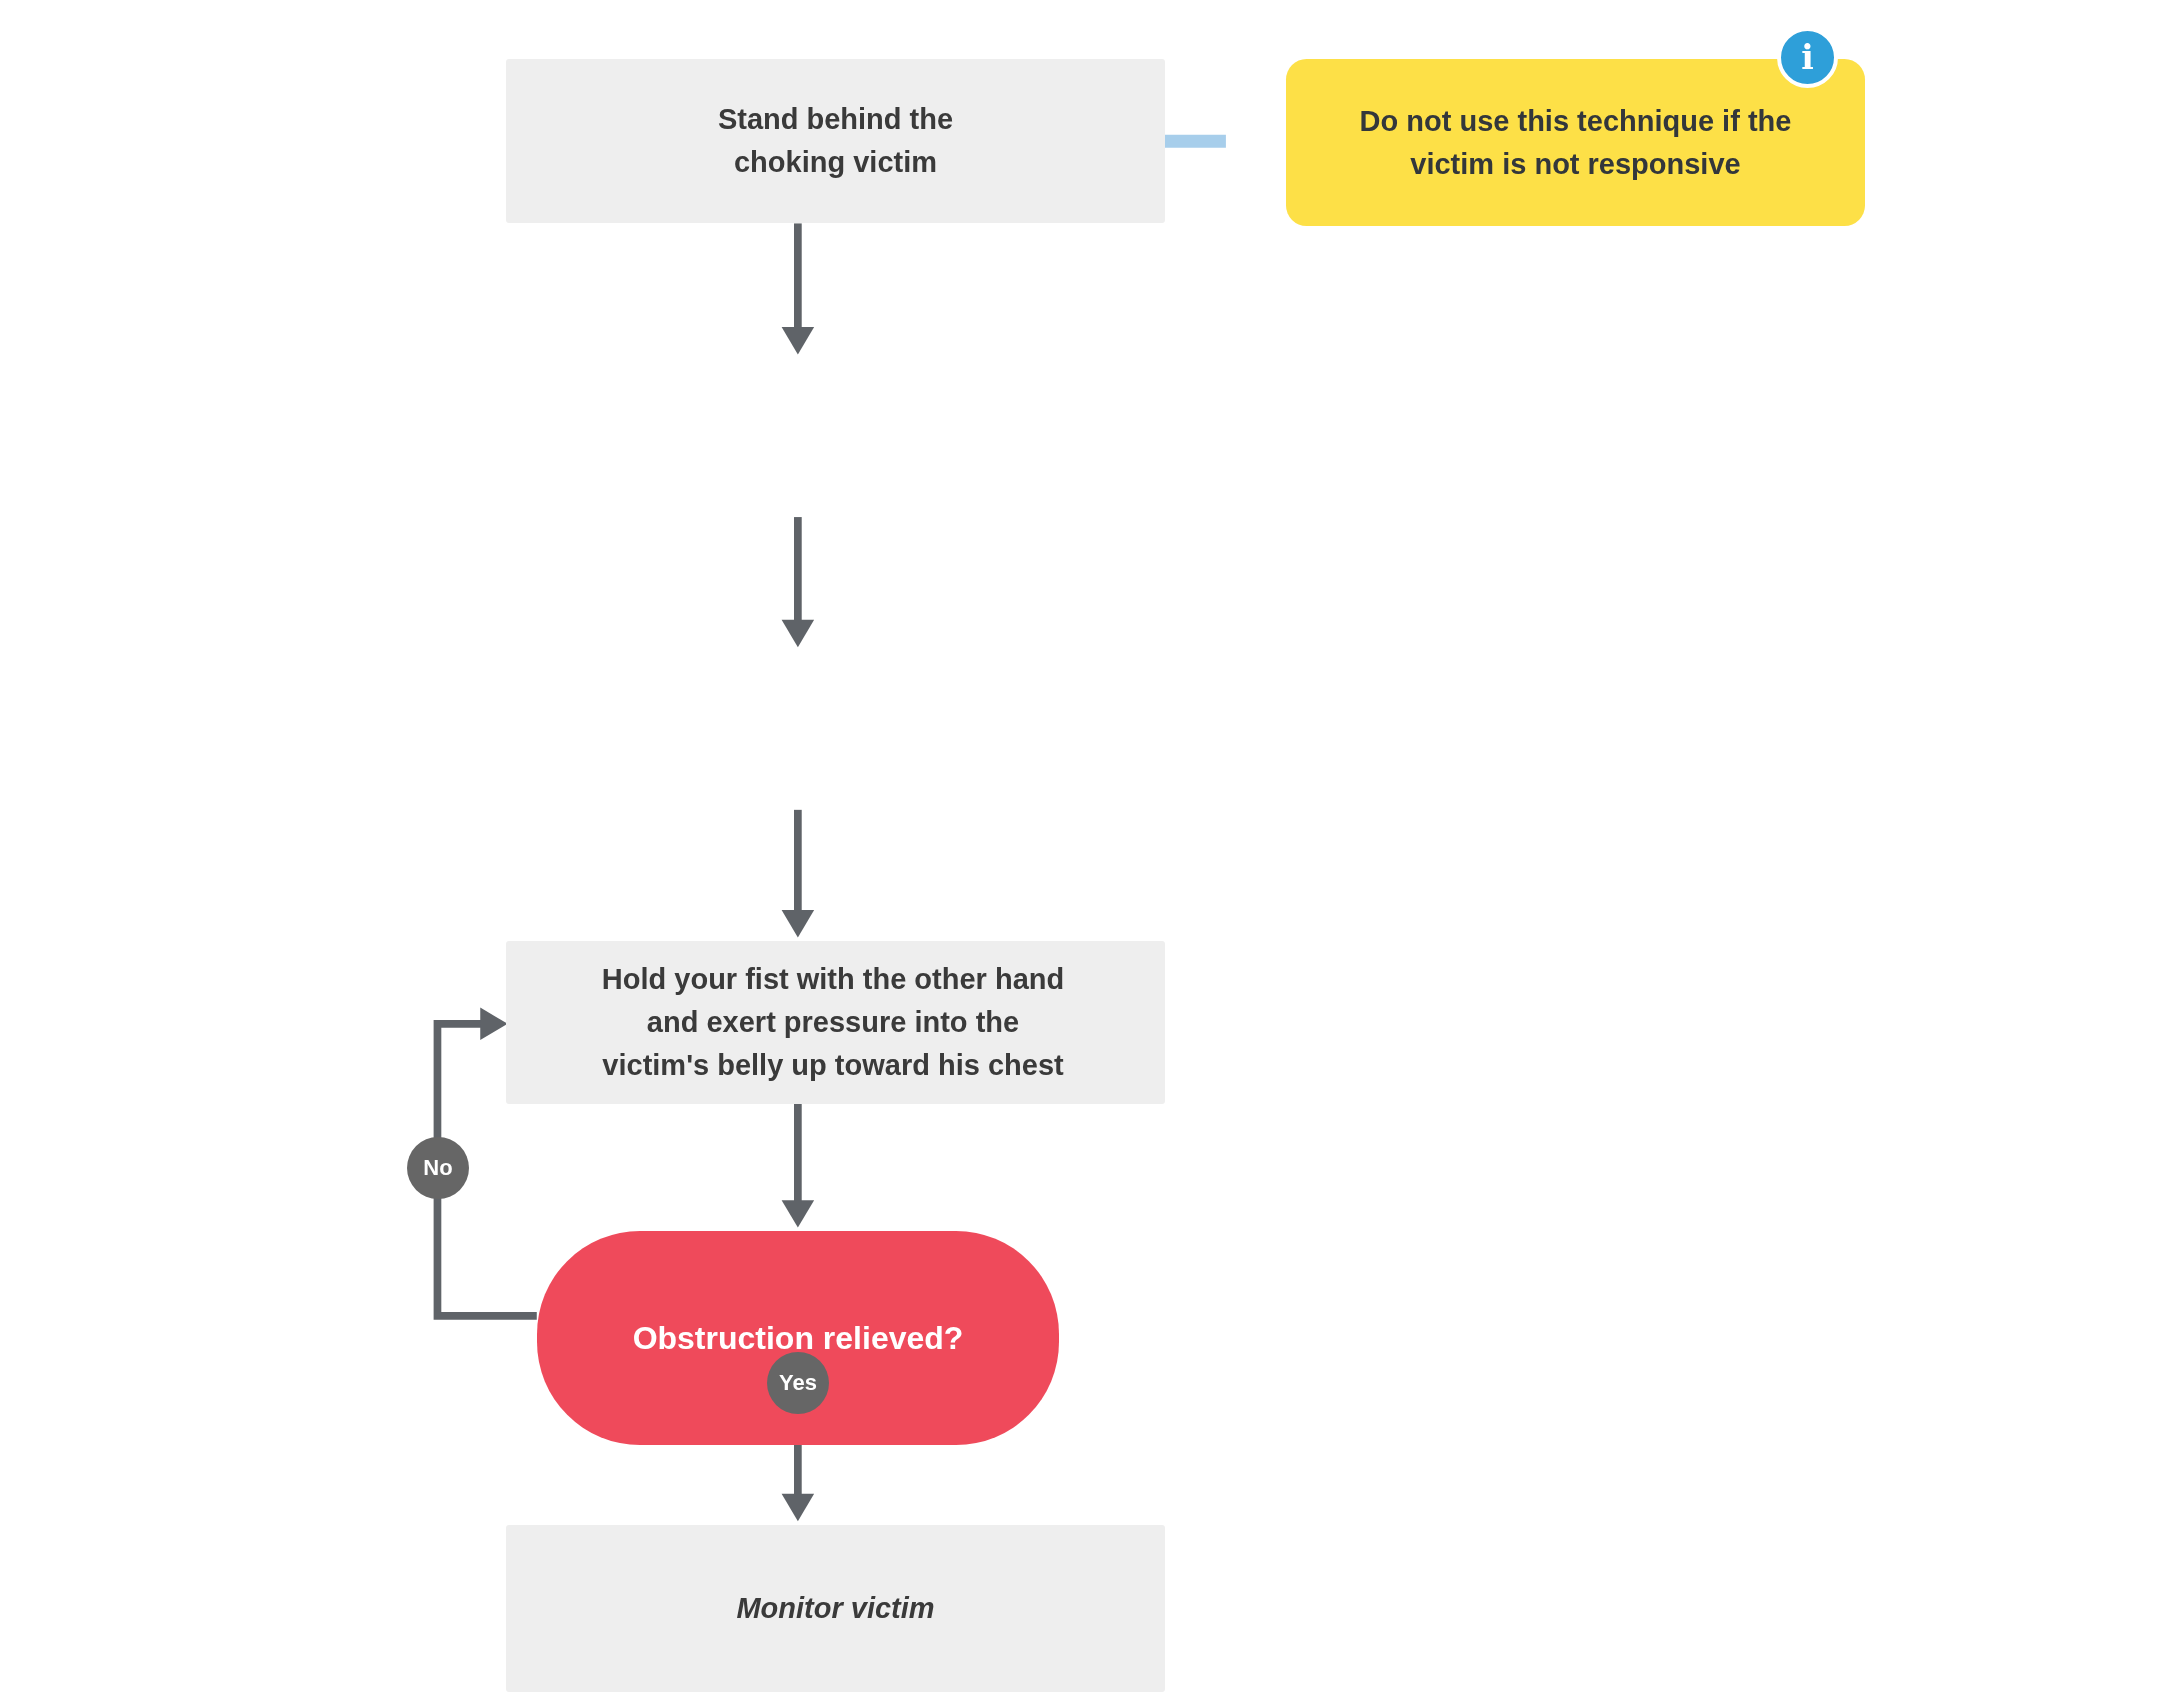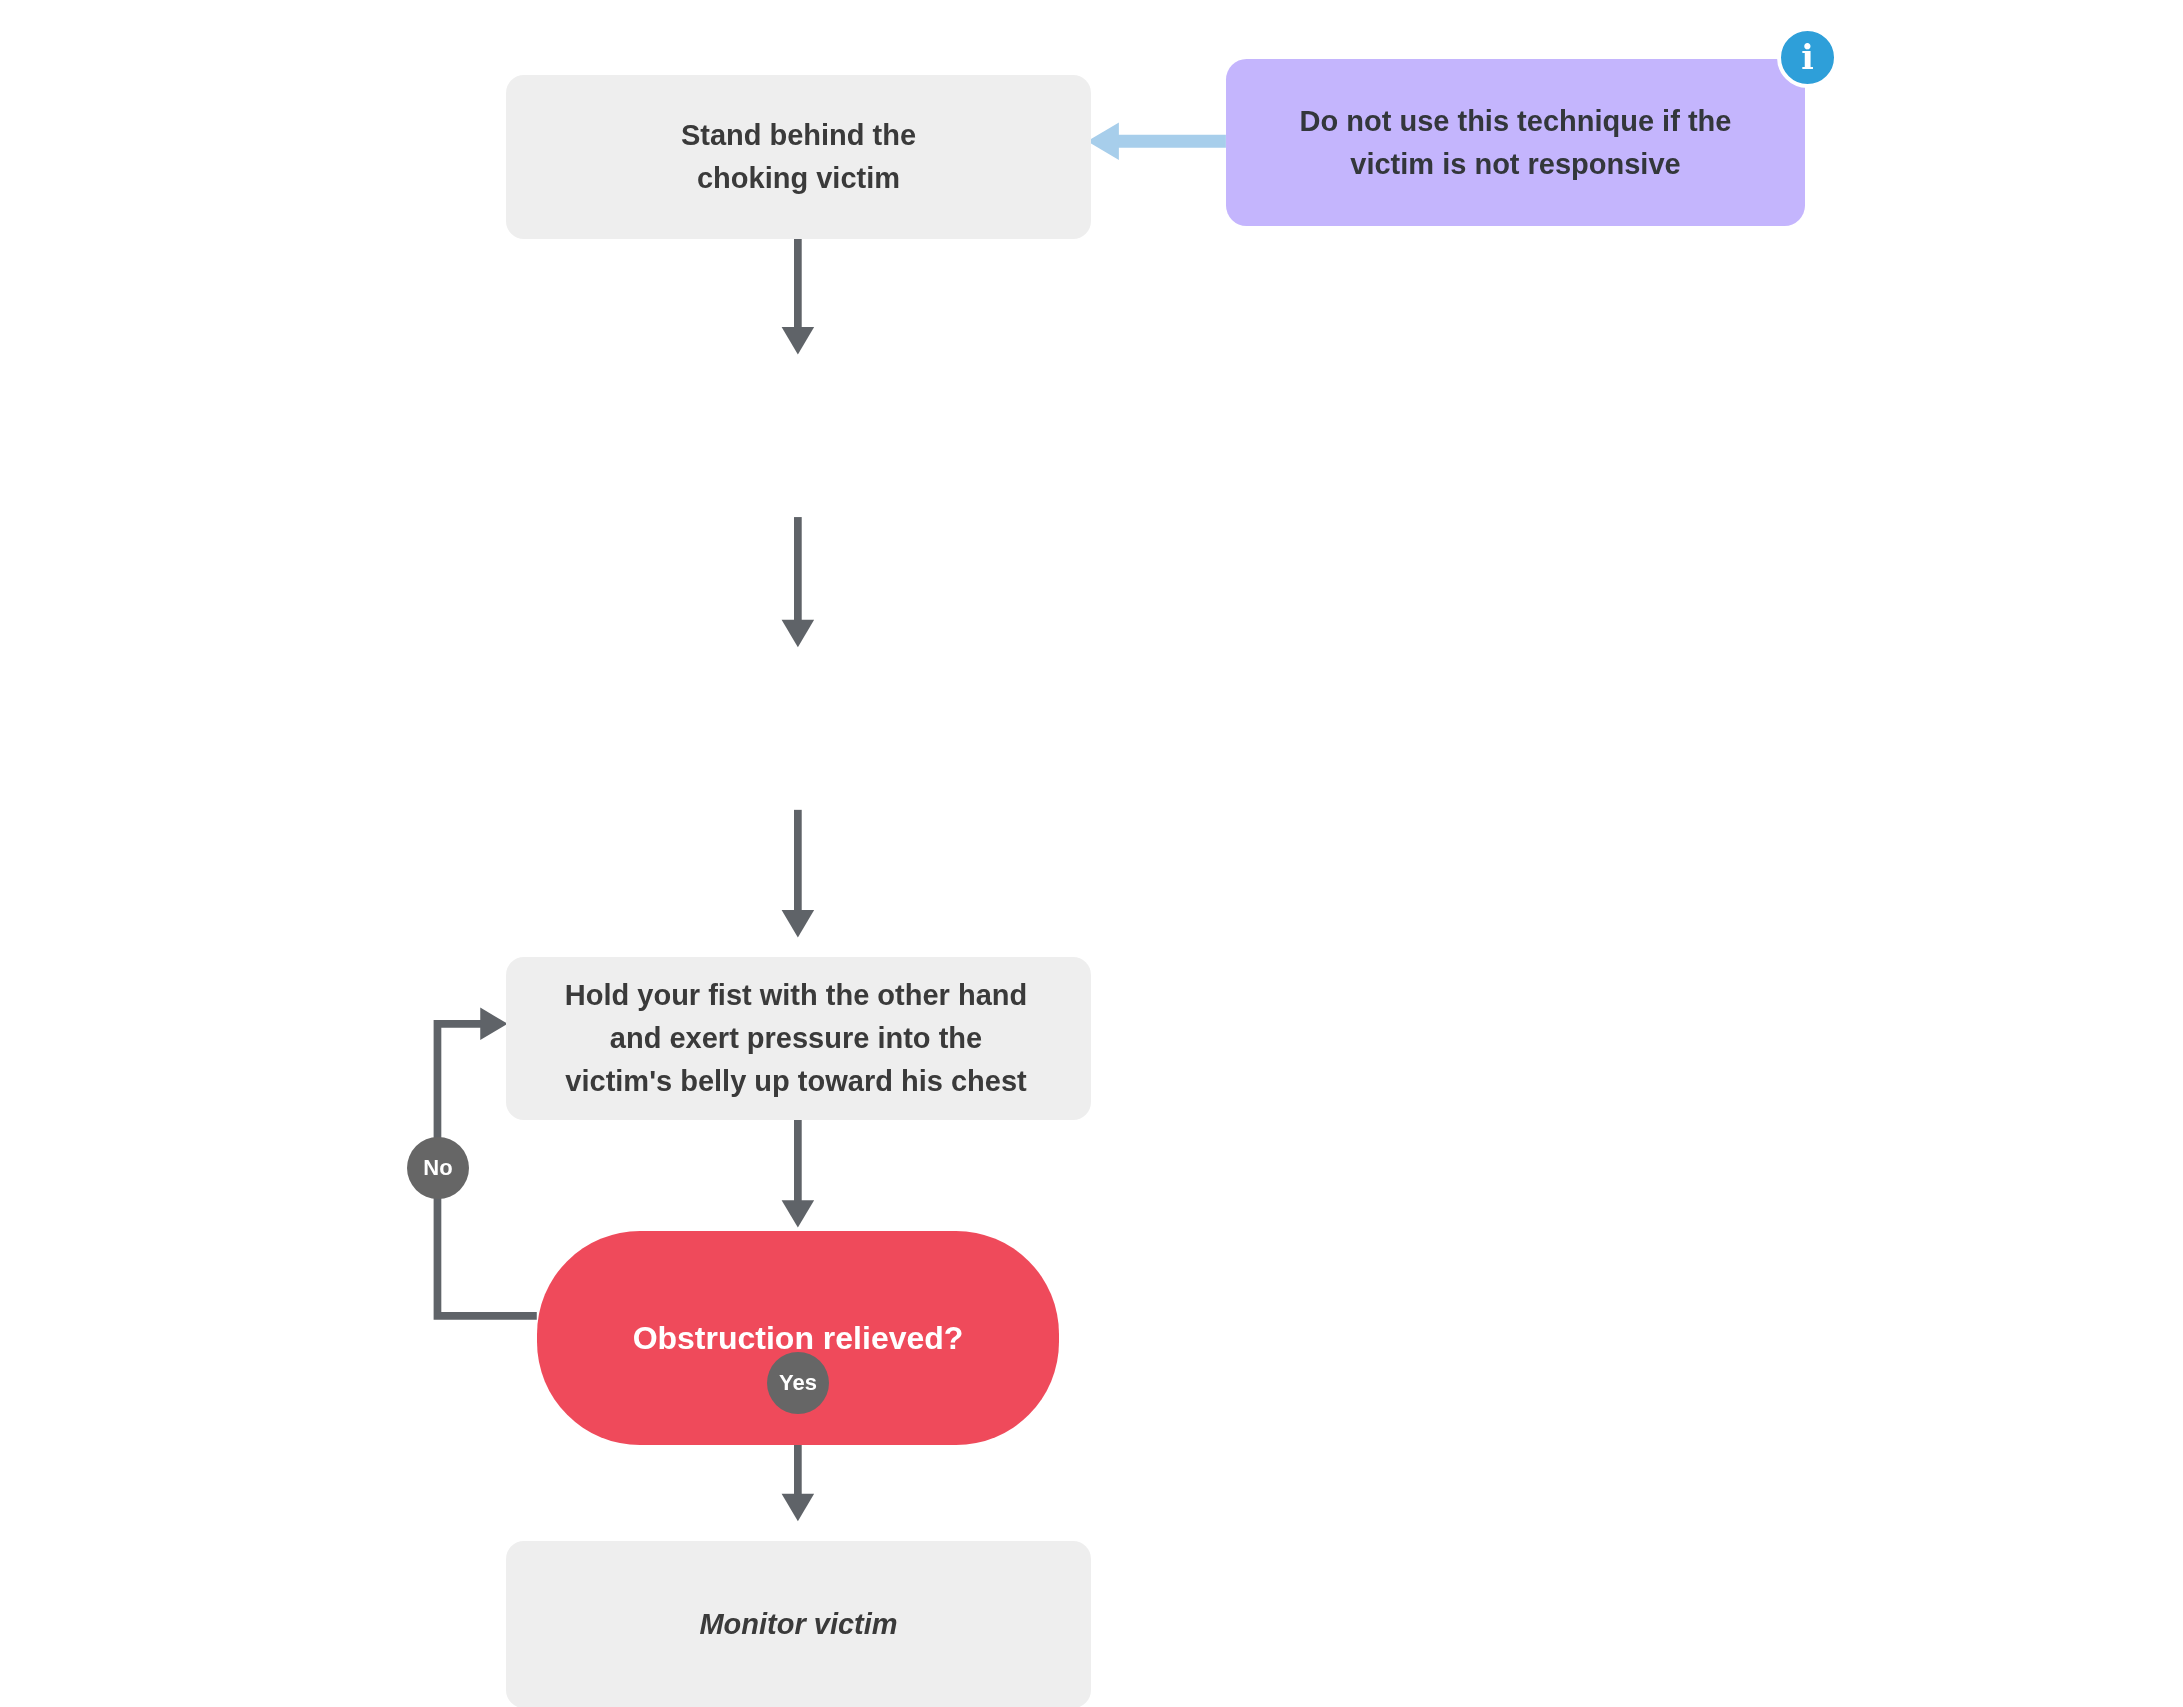--- a/index.html
+++ b/index.html
@@ -18,35 +18,34 @@
   .connectors {
     position: absolute;
     left: 0;
     top: 0;
     width: 2183px;
     height: 1707px;
   }
   .node {
     position: absolute;
     left: 506px;
-    width: 585px;
+    width: 659px;
     box-sizing: border-box;
     background: #eeeeee;
-    border-radius: 18px;
+    border-radius: 3px;
     display: flex;
     align-items: center;
     justify-content: center;
     text-align: center;
     font-size: 29px;
     font-weight: 700;
     color: #3a3a3a;
     line-height: 1.48;
     white-space: pre-line;
     padding: 8.6px 17px;
-    margin-top: 16px;
   }
   .node-1 { top: 59px;   height: 164px; }
   .node-2 { top: 356px;  height: 161px; }
   .node-3 { top: 651px;  height: 159px; }
   .node-4 { top: 941px; height: 163px; padding-left: 12px; }
   .node-5 { top: 1525px; height: 167px; font-style: italic; }
   .decision {
     position: absolute;
     left: 537px;
     top: 1231px;
@@ -58,26 +57,26 @@
     display: flex;
     align-items: center;
     justify-content: center;
     text-align: center;
     font-size: 32px;
     font-weight: 700;
     color: #ffffff;
   }
   .callout {
     position: absolute;
-    left: 1226px;
+    left: 1286px;
     top: 59px;
     width: 579px;
     height: 167px;
     box-sizing: border-box;
-    background: #c4b5fd;
+    background: #fde047;
     border-radius: 20.5px;
     display: flex;
     align-items: center;
     justify-content: center;
     text-align: center;
     font-size: 29px;
     font-weight: 700;
     color: #33373b;
     line-height: 1.48;
     white-space: pre-line;

